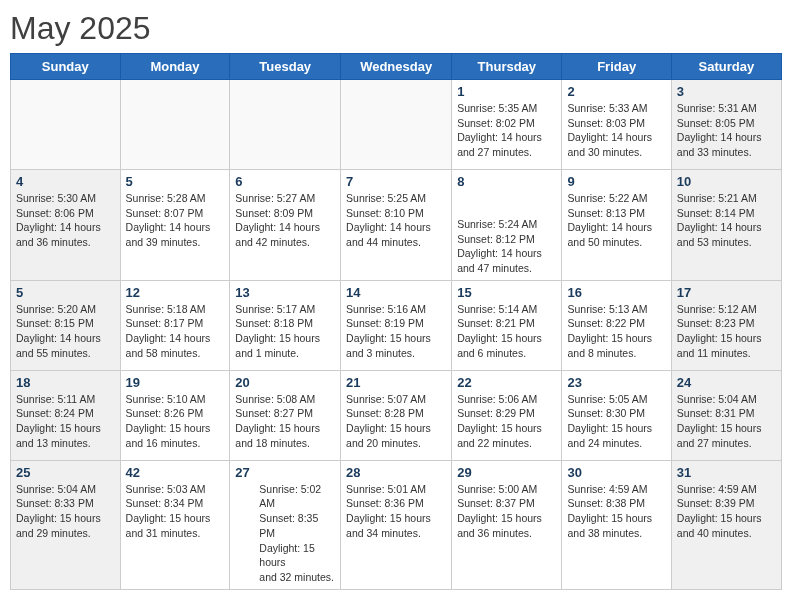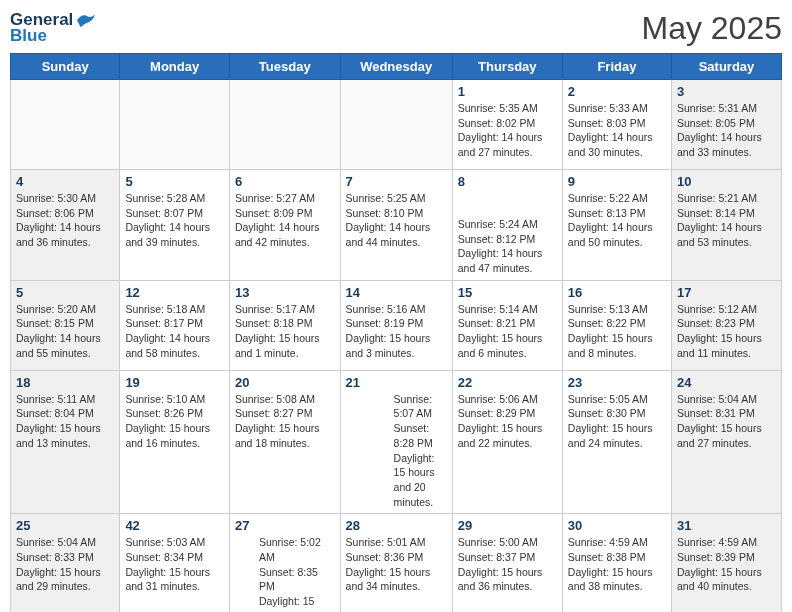--- a/index.html
+++ b/index.html
@@ -89,29 +89,20 @@
     .logo-bird {
       width: 22px;
       height: 18px;
       margin-left: 2px;
     }
   </style>
 </head>
 <body>
 
 <div class="header-area">
-  <div class="logo">
-    <div class="logo-wrapper">
-      <span class="logo-text-general">General</span>
-      <svg class="logo-bird" viewBox="0 0 24 20" xmlns="http://www.w3.org/2000/svg">
-        <path d="M2 10 Q8 2 14 6 Q18 8 22 4 Q20 10 16 12 Q10 14 6 18 Q4 14 2 10Z" fill="#2176b8"></path>
-      </svg>
-    </div>
-    <span class="logo-text-blue" style="margin-top:-4px;">Blue</span>
-  </div>
   <div class="title-area">
     <div class="month-title">May 2025</div>
   </div>
 </div>
 
 <table class="calendar">
   <thead>
     <tr>
     <th>Sunday</th>
         <th>Monday</th>
@@ -249,41 +240,41 @@
           <div class="day-info" style="white-space: pre-line;">Sunrise: 5:12 AM
 Sunset: 8:23 PM
 Daylight: 15 hours
 and 11 minutes.</div>
         </td>
       </tr>
       <tr>
         <td class="shaded">
           <span class="day-num">18</span>
           <div class="day-info" style="white-space: pre-line;">Sunrise: 5:11 AM
-Sunset: 8:04 PM
+Sunset: 8:24 PM
 Daylight: 15 hours
 and 13 minutes.</div>
         </td>
         <td>
           <span class="day-num">19</span>
           <div class="day-info" style="white-space: pre-line;">Sunrise: 5:10 AM
 Sunset: 8:26 PM
 Daylight: 15 hours
 and 16 minutes.</div>
         </td>
         <td>
           <span class="day-num">20</span>
           <div class="day-info" style="white-space: pre-line;">Sunrise: 5:08 AM
 Sunset: 8:27 PM
 Daylight: 15 hours
 and 18 minutes.</div>
         </td>
         <td>
           <span class="day-num">21</span>
-          <div class="day-info" style="white-space: pre-line; margin-left: 48px;">Sunrise: 5:07 AM
+          <div class="day-info" style="white-space: pre-line;">Sunrise: 5:07 AM
 Sunset: 8:28 PM
 Daylight: 15 hours
 and 20 minutes.</div>
         </td>
         <td>
           <span class="day-num">22</span>
           <div class="day-info" style="white-space: pre-line;">Sunrise: 5:06 AM
 Sunset: 8:29 PM
 Daylight: 15 hours
 and 22 minutes.</div>

